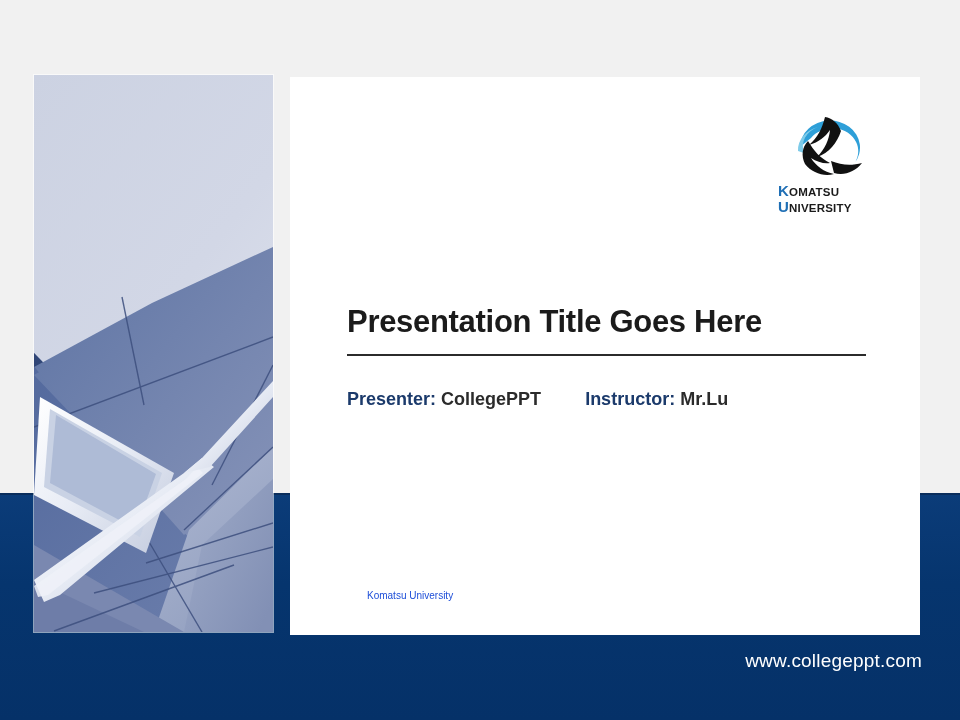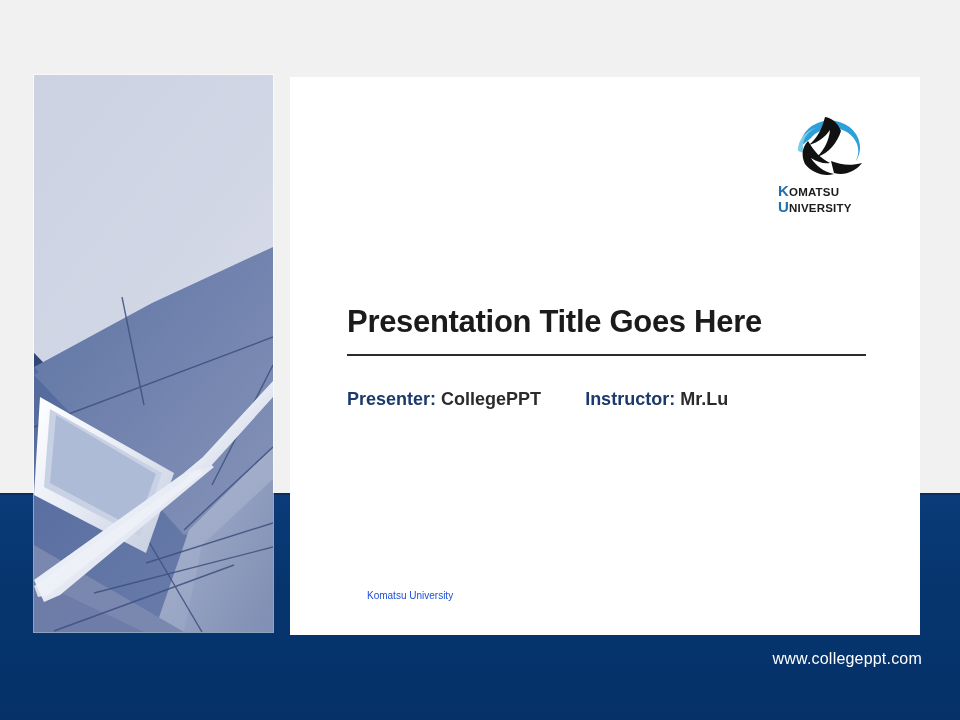--- a/index.html
+++ b/index.html
@@ -38,21 +38,21 @@
     width: 960px;
     height: 2px;
     background: #0a2d5c;
   }
 
   #website-url {
     position: absolute;
     right: 38px;
     top: 650px;
     color: #ffffff;
-    font-size: 16px;
+    font-size: 19px;
     letter-spacing: 0.2px;
     white-space: nowrap;
   }
 
   
   #photo-panel {
     position: absolute;
     left: 34px;
     top: 75px;
     width: 239px;

